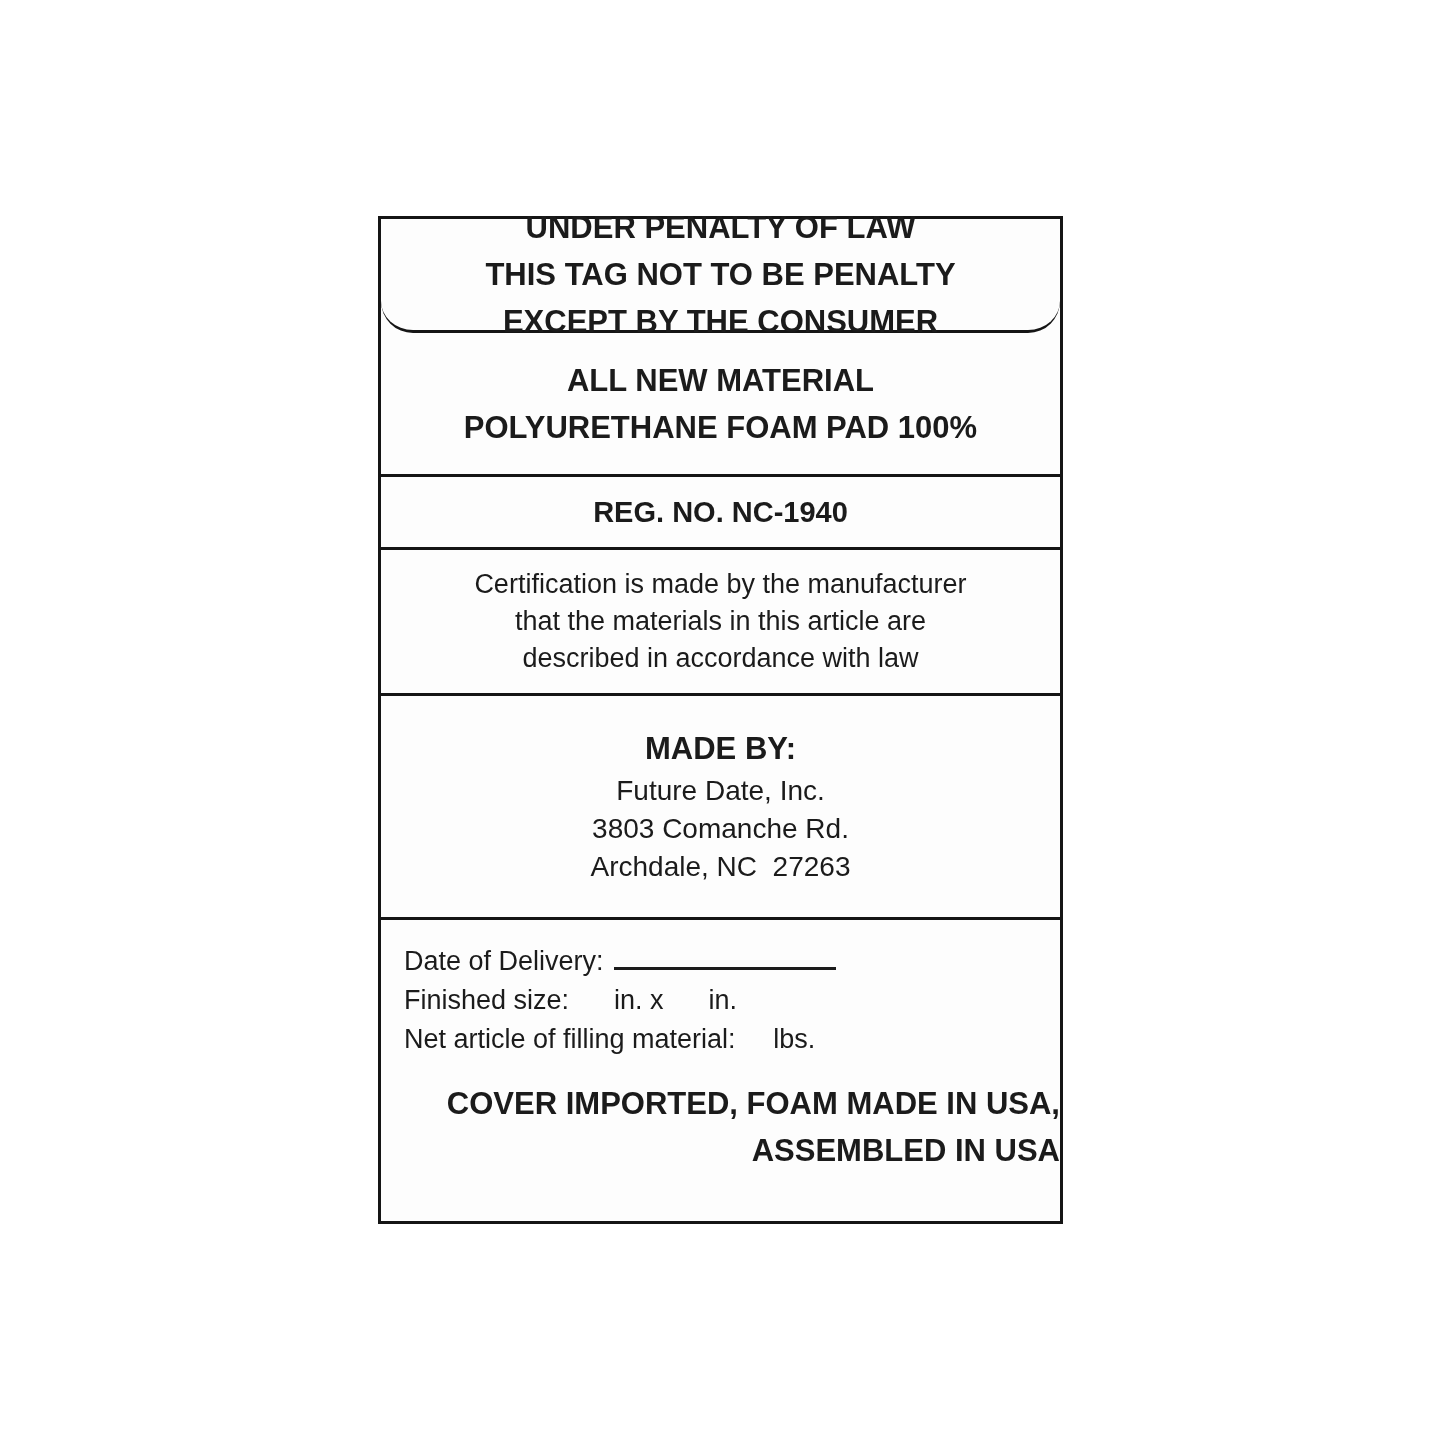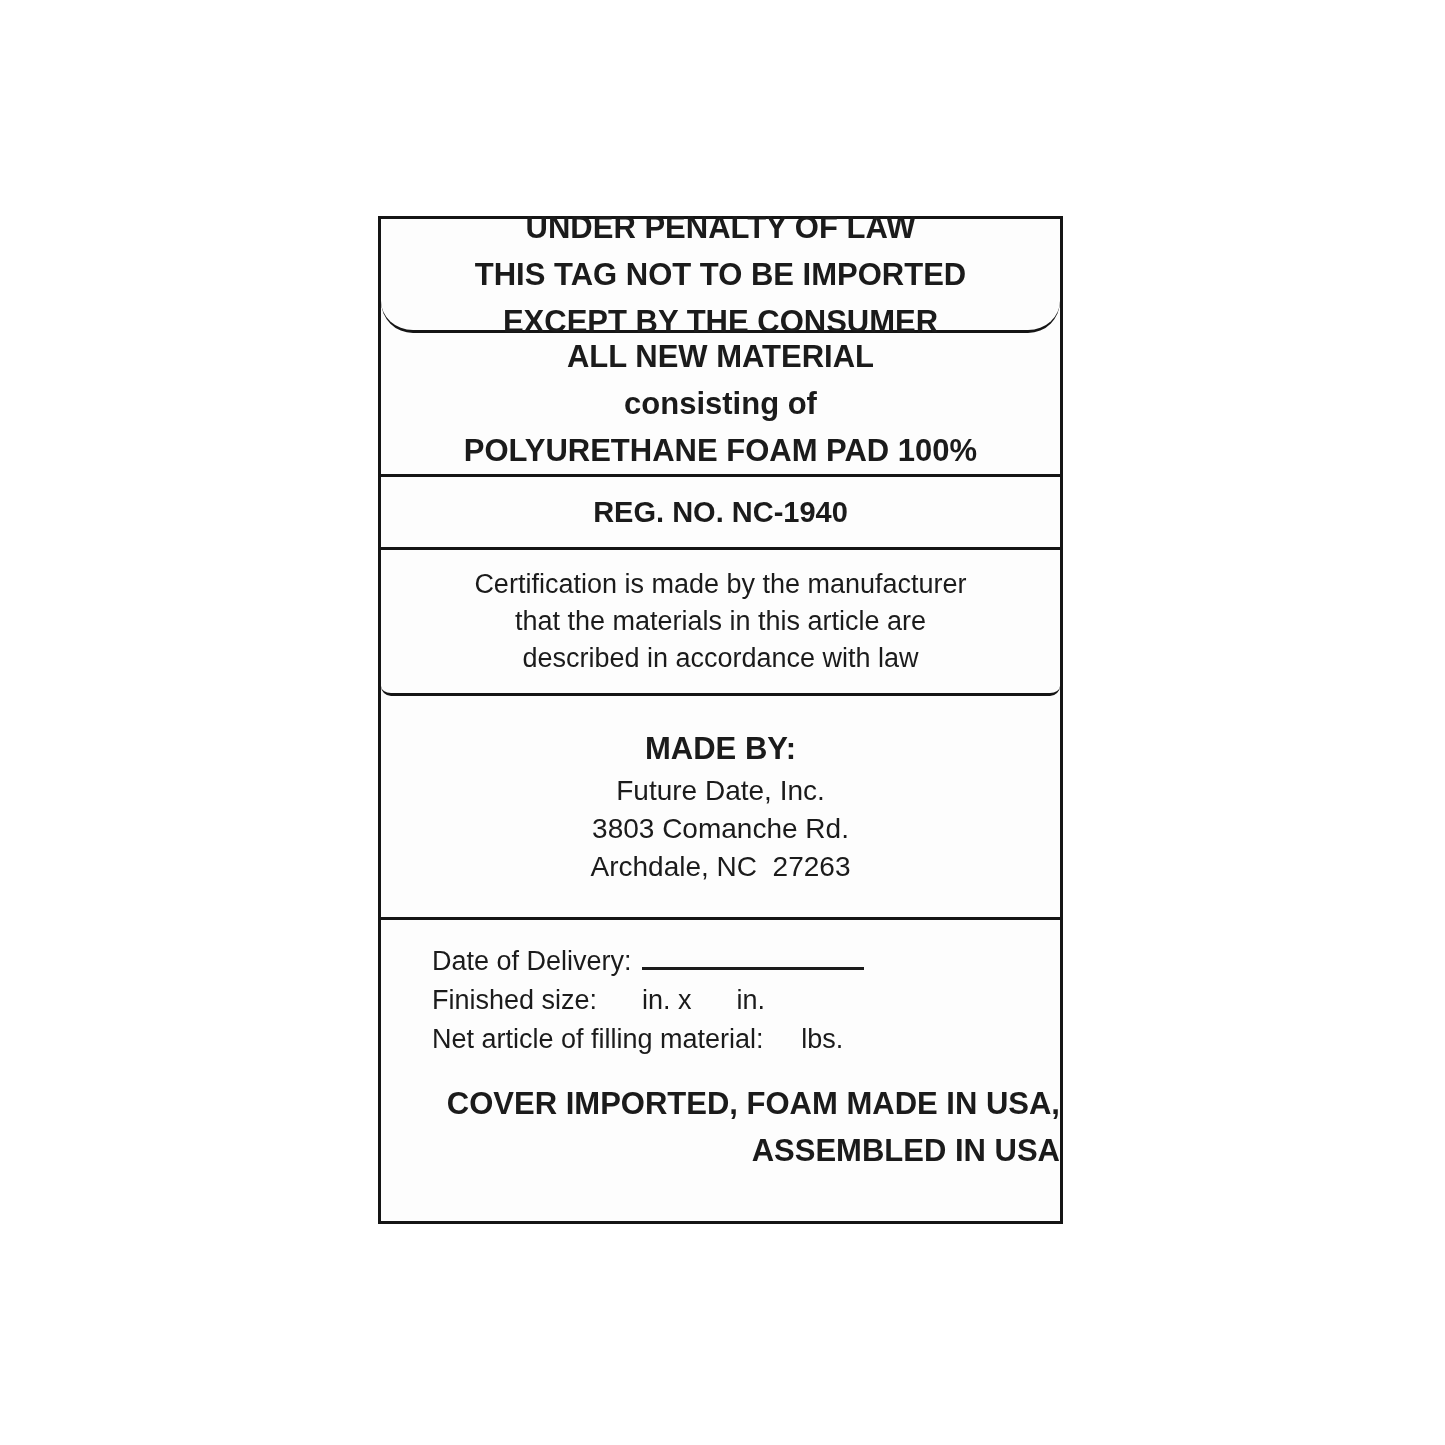--- a/index.html
+++ b/index.html
@@ -34,23 +34,23 @@
     justify-content: center;
     align-items: center;
     text-align: center;
     flex: none;
   }
   .section:last-child { border-bottom: none; }
 
   .sec-penalty   { height: 114px; border-radius: 32px; }
   .sec-material  { height: 144px; }
   .sec-regno     { height: 73px; }
-  .sec-cert      { height: 146px; border-radius: 10px; }
+  .sec-cert      { height: 146px; }
   .sec-madeby    { height: 224px; }
-  .sec-delivery  { height: 268px; align-items: stretch; text-align: left; padding-left: 28px; }
+  .sec-delivery  { height: 268px; align-items: stretch; text-align: left; }
 
   .bold-line {
     font-weight: bold;
     font-size: 31px;
     line-height: 47px;
     white-space: pre;
   }
   .reg-line {
     font-weight: bold;
     font-size: 29px;
@@ -91,27 +91,26 @@
     padding-bottom: 14px;
   }
 </style>
 </head>
 <body>
 
 <div class="label-box">
 
   <div class="section sec-penalty">
     <div class="bold-line">UNDER PENALTY OF LAW</div>
-    <div class="bold-line">THIS TAG NOT TO BE IMPORTED</div>
+    <div class="bold-line">THIS TAG NOT TO BE PENALTY</div>
     <div class="bold-line">EXCEPT BY THE CONSUMER</div>
   </div>
 
   <div class="section sec-material">
     <div class="bold-line">ALL NEW MATERIAL</div>
-    <div class="bold-line">consisting of</div>
     <div class="bold-line">POLYURETHANE FOAM PAD 100%</div>
   </div>
 
   <div class="section sec-regno">
     <div class="reg-line">REG. NO. NC-1940</div>
   </div>
 
   <div class="section sec-cert">
     <div class="cert-line">Certification is made by the manufacturer</div>
     <div class="cert-line">that the materials in this article are</div>

